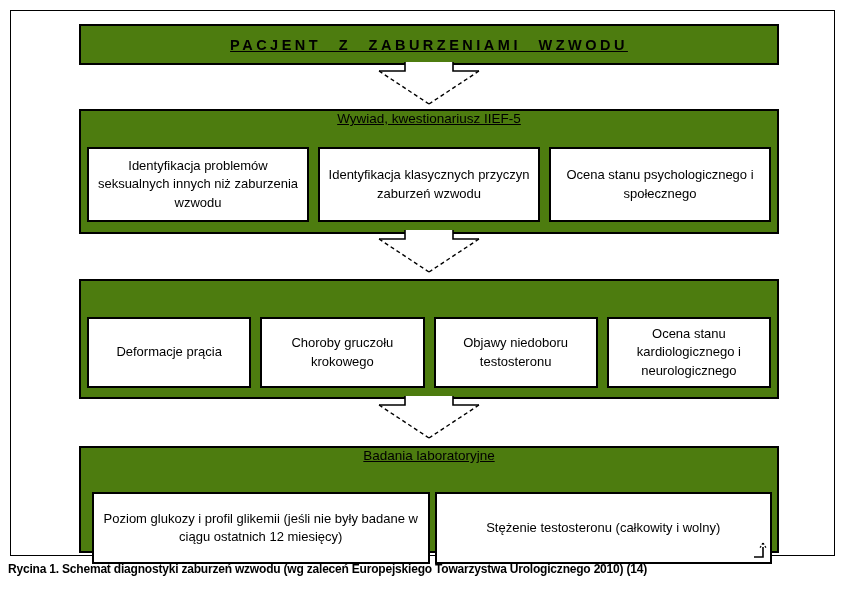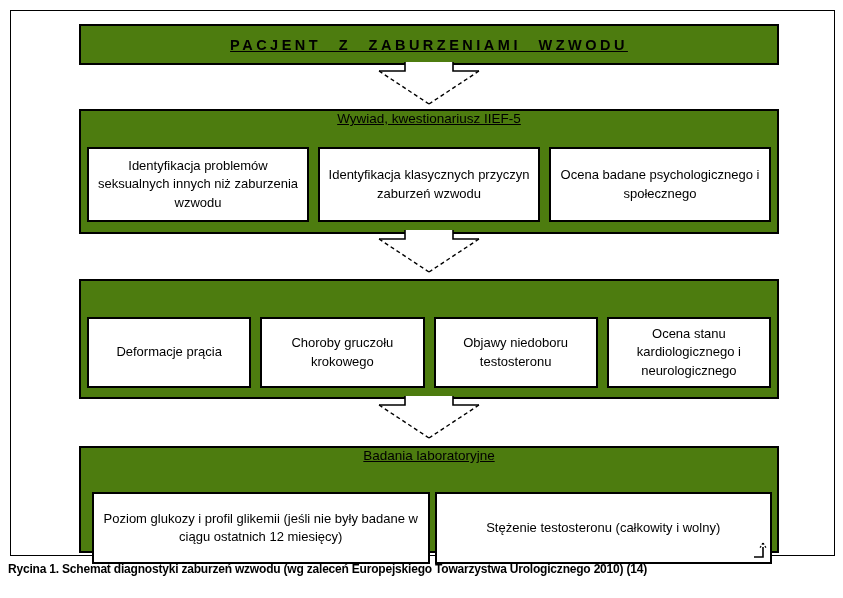--- a/index.html
+++ b/index.html
@@ -56,21 +56,21 @@
       <path d="M79 0 V9 H105" fill="none" stroke="#000" stroke-width="1.6"></path>
       <path d="M5 9 L55 42" fill="none" stroke="#000" stroke-width="1.4" stroke-dasharray="4 3"></path>
       <path d="M105 9 L55 42" fill="none" stroke="#000" stroke-width="1.4" stroke-dasharray="4 3"></path>
     </svg>
 
     <div class="node section s2">
       <div class="sec-header">Wywiad, kwestionariusz IIEF-5</div>
       <div class="boxrow">
         <div class="ibox">Identyfikacja problemów seksualnych innych niż zaburzenia wzwodu</div>
         <div class="ibox">Identyfikacja klasycznych przyczyn zaburzeń wzwodu</div>
-        <div class="ibox">Ocena badane psychologicznego i społecznego</div>
+        <div class="ibox">Ocena stanu psychologicznego i społecznego</div>
       </div>
     </div>
 
     <svg class="arrow a2" width="110" height="44" viewBox="0 0 110 44">
       <polygon points="31,0 31,9 5,9 55,42 105,9 79,9 79,0" fill="#ffffff" stroke="none"></polygon>
       <path d="M31 0 V9 H5" fill="none" stroke="#000" stroke-width="1.6"></path>
       <path d="M79 0 V9 H105" fill="none" stroke="#000" stroke-width="1.6"></path>
       <path d="M5 9 L55 42" fill="none" stroke="#000" stroke-width="1.4" stroke-dasharray="4 3"></path>
       <path d="M105 9 L55 42" fill="none" stroke="#000" stroke-width="1.4" stroke-dasharray="4 3"></path>
     </svg>

